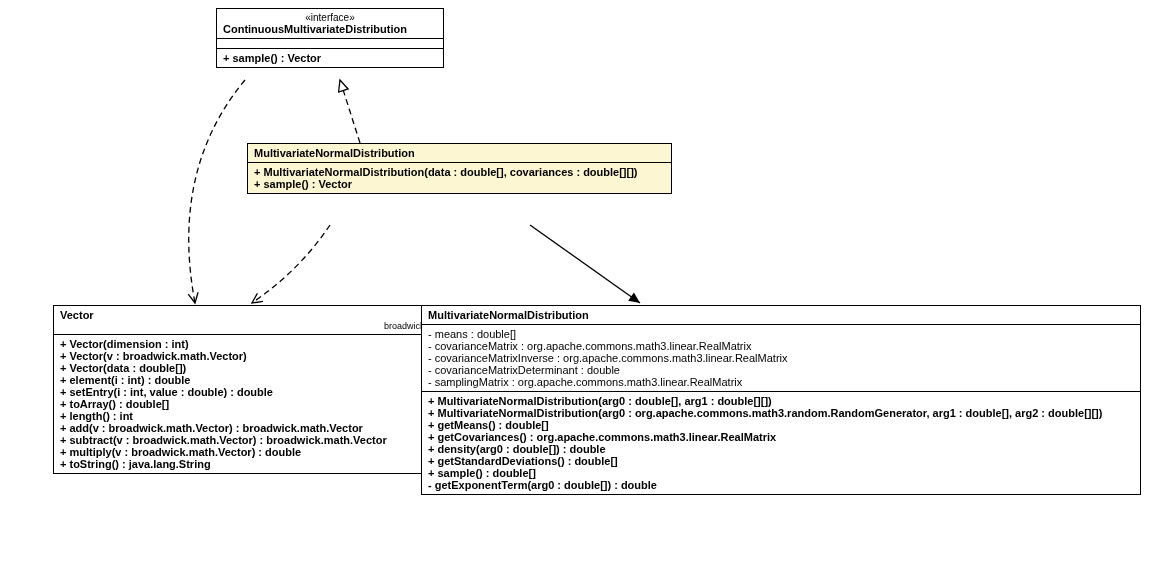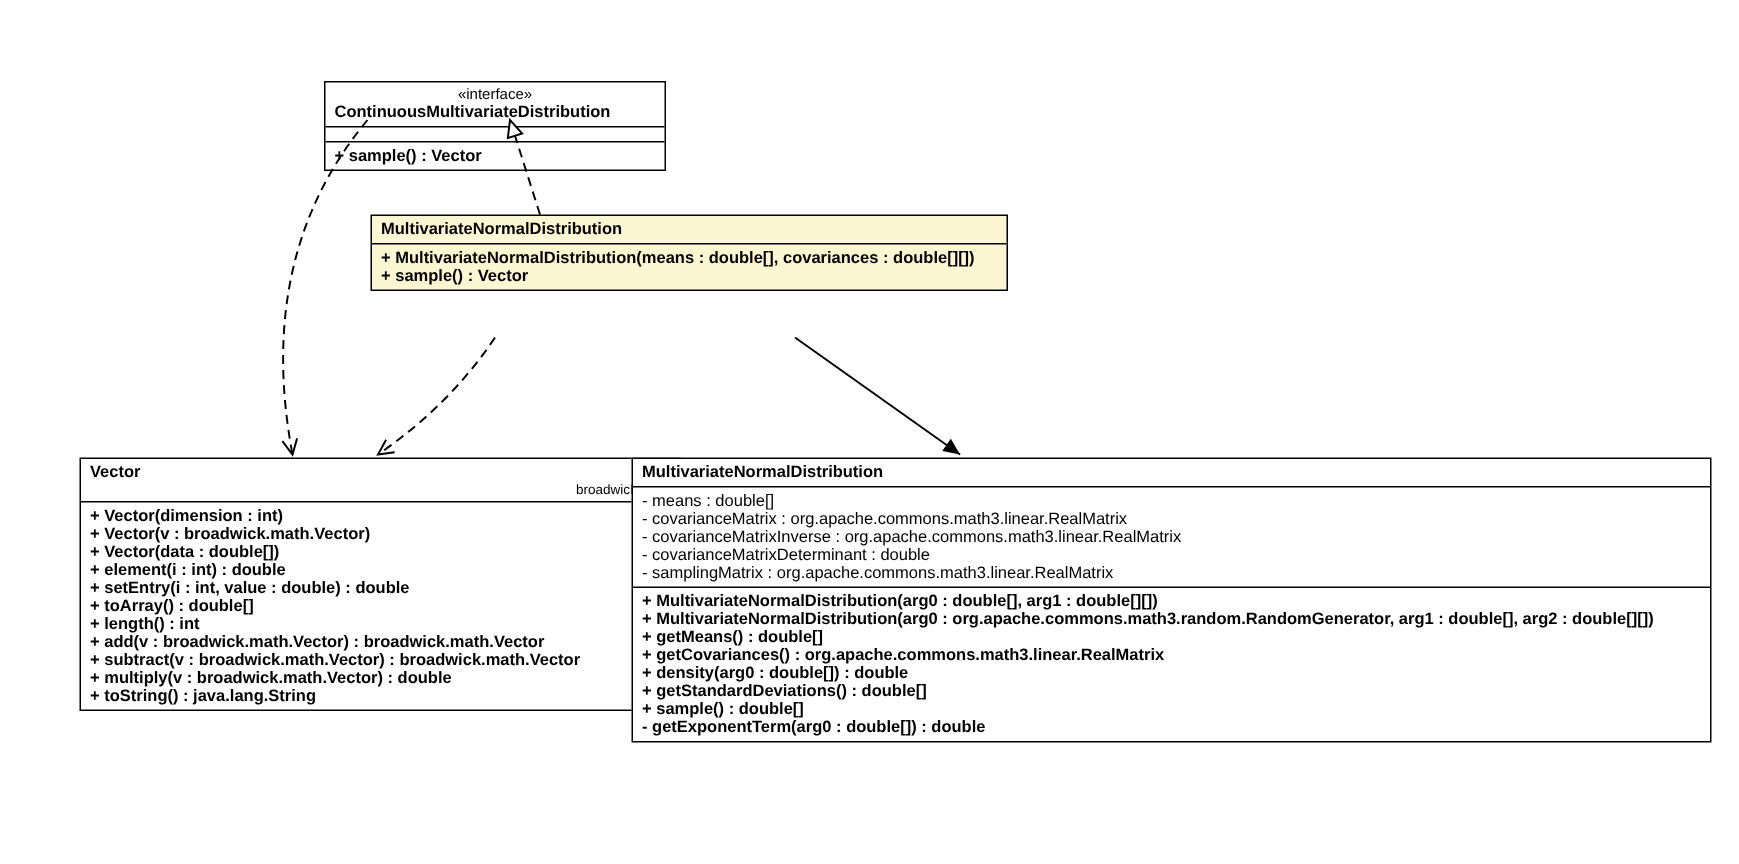--- a/index.html
+++ b/index.html
@@ -35,34 +35,34 @@
   svg.connectors {
     position: absolute;
     left: 0; top: 0;
     width: 1159px; height: 576px;
     pointer-events: none;
   }
 </style>
 </head>
 <body>
 
-<div class="uml-class" style="left:216px; top:8px; width:228px;margin-top:46px;">
+<div class="uml-class" style="left:216px; top:8px; width:228px;">
   <div class="uml-section">
     <div class="uml-stereotype">«interface»</div>
     <div class="uml-title">ContinuousMultivariateDistribution</div>
   </div>
   <div class="uml-section uml-empty"></div>
   <div class="uml-section uml-methods">+ sample() : Vector</div>
 </div>
 
 <div class="uml-class highlight" style="left:247px; top:143px; width:425px;">
   <div class="uml-section">
     <div class="uml-title">MultivariateNormalDistribution</div>
   </div>
-  <div class="uml-section uml-methods">+ MultivariateNormalDistribution(means : double[], covariances : double[][])
+  <div class="uml-section uml-methods">+ MultivariateNormalDistribution(data : double[], covariances : double[][])
 + sample() : Vector</div>
 </div>
 
 <div class="uml-class" style="left:53px; top:305px; width:401px;">
   <div class="uml-section">
     <div class="uml-title">Vector</div>
     <div class="uml-subtitle">broadwick.math</div>
   </div>
   <div class="uml-section uml-methods">+ Vector(dimension : int)
 + Vector(v : broadwick.math.Vector)

